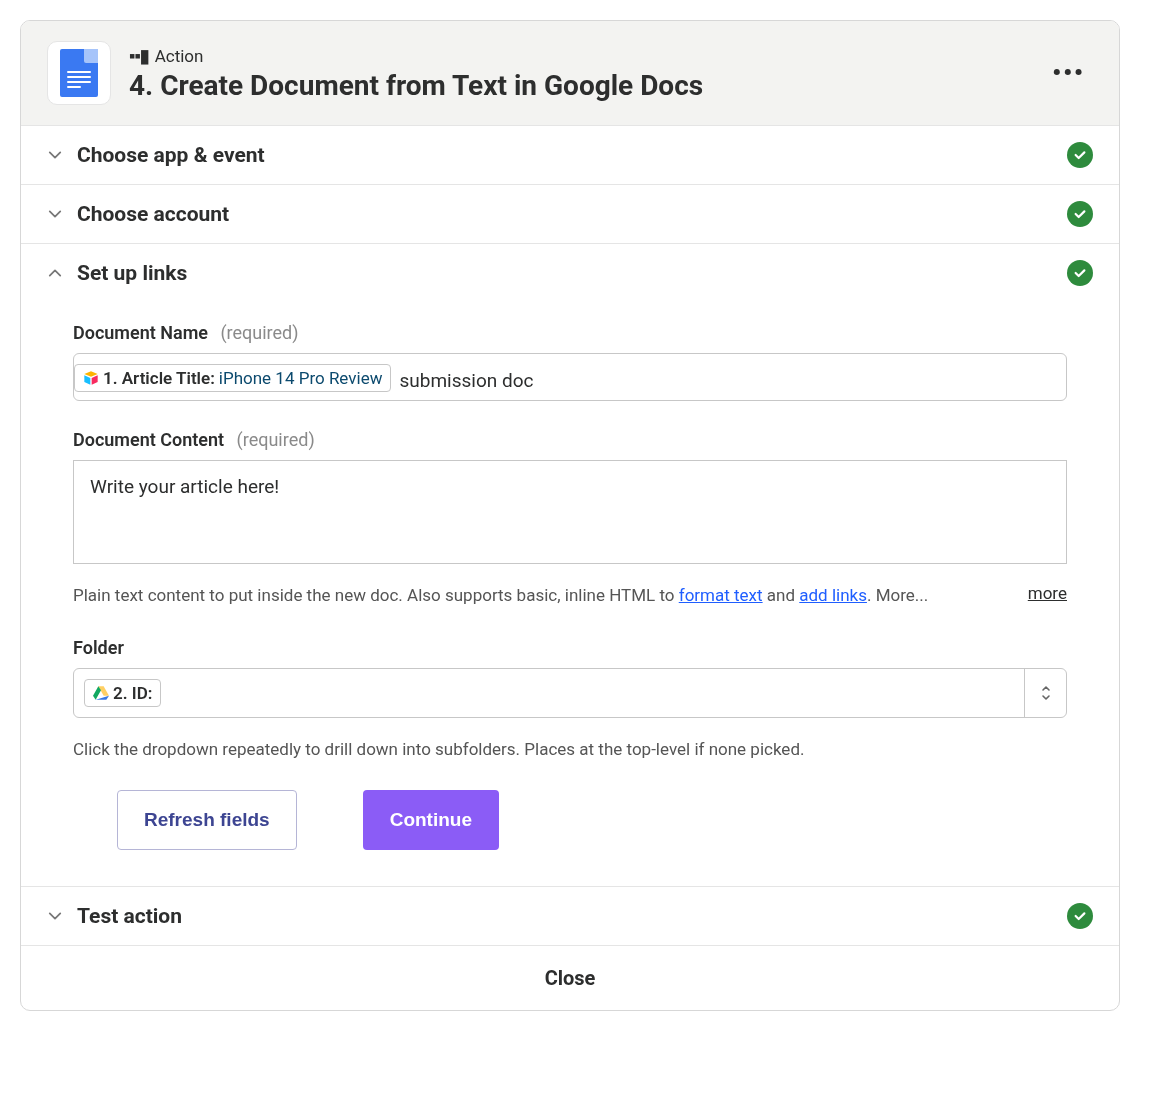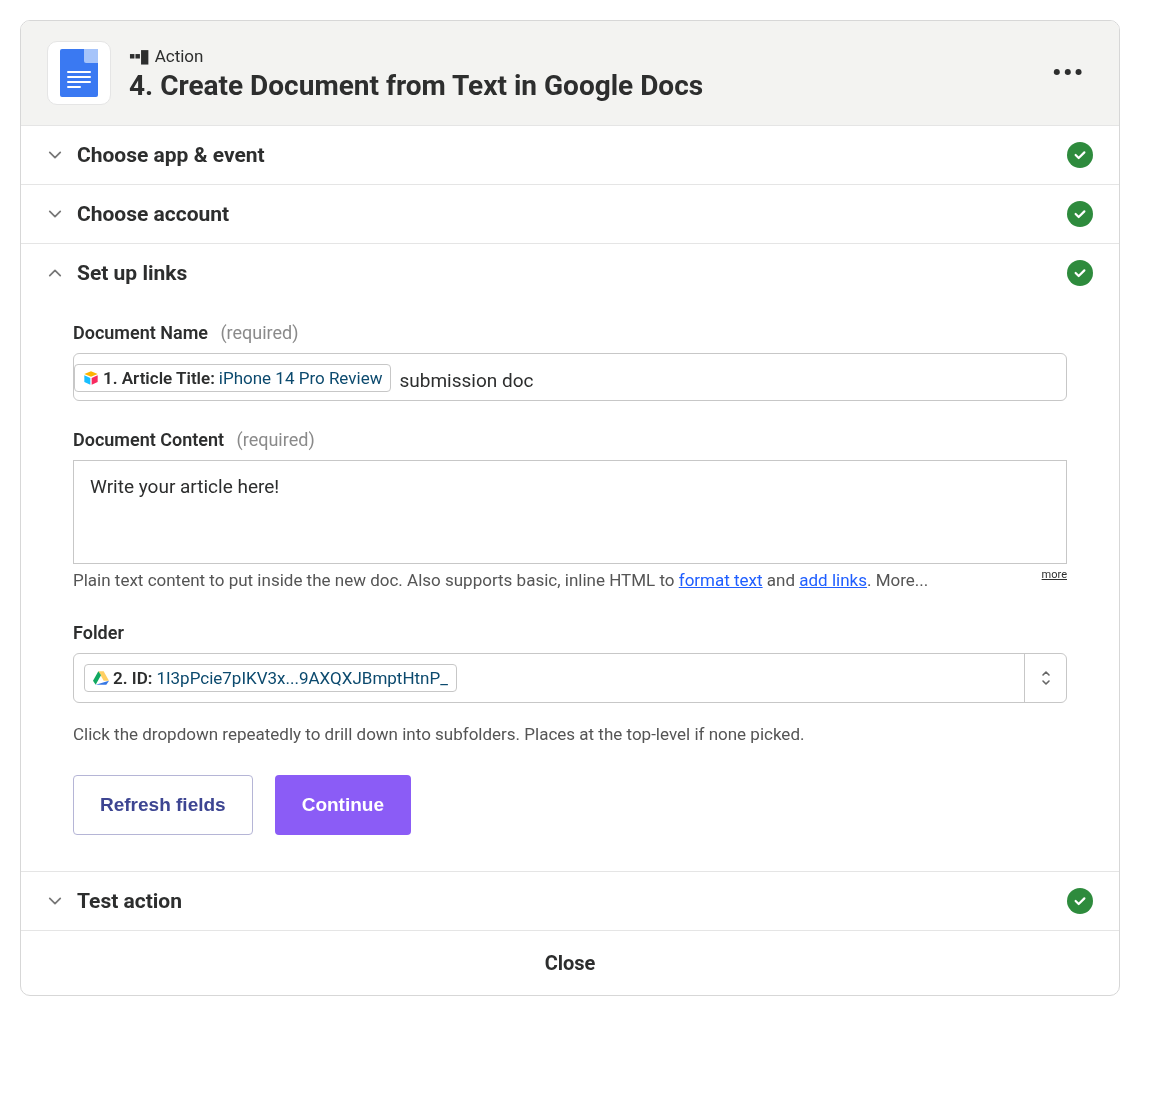--- a/index.html
+++ b/index.html
@@ -175,36 +175,36 @@
     display: inline-flex;
     align-items: center;
     justify-content: center;
   }
   .pill-source { font-weight: 600; color: #2d2e2e; }
   .pill-value { color: #0c4a6e; }
   .suffix-text { font-size: 19px; color: #2d2e2e; }
   .help-row {
     display: flex;
     align-items: flex-start;
-    margin-top: 4px;
+    margin-top: 19px;
     gap: 16px;
   }
   .help-text {
     flex: 1;
     font-size: 17px;
     color: #555;
     line-height: 1.5;
   }
   .help-link {
     color: #1f5eff;
     text-decoration: underline;
     cursor: pointer;
   }
   .more-link {
-    font-size: 11px;
+    font-size: 17px;
     color: #2d2e2e;
     text-decoration: underline;
     cursor: pointer;
   }
   .select-wrap {
     display: flex;
     border: 1px solid #c7c7c7;
     border-radius: 6px;
     overflow: hidden;
   }
@@ -233,20 +233,21 @@
     gap: 22px;
     margin-top: 6px;
   }
   .btn {
     padding: 18px 26px;
     font-size: 19px;
     font-weight: 700;
     border-radius: 4px;
     cursor: pointer;
     border: 1px solid transparent;
+    margin-left: 44px;
   }
   .btn-secondary {
     background: #fff;
     border-color: #b5b5d6;
     color: #3d4592;
   }
   .btn-primary {
     background: #8b5cf6;
     color: #fff;
   }
@@ -381,21 +382,20 @@
           <div class="select-body">
             <span class="pill">
               <span class="pill-icon">
                 <svg class="drive-triangle" viewBox="0 0 24 20">
                   <polygon points="8,0 16,0 24,14 16,14" fill="#ffcf63"></polygon>
                   <polygon points="8,0 0,14 4,20 12,6" fill="#11a861"></polygon>
                   <polygon points="4,20 24,14 20,20" fill="#3777e3"></polygon>
                 </svg>
               </span>
               <span class="pill-source">2. ID:</span>
-              <span class="pill-value">1I3pPcie7pIKV3x...9AXQXJBmptHtnP_</span>
             </span>
           </div>
           <div class="select-caret">
             <svg width="12" height="18" viewBox="0 0 12 18">
               <path d="M3 6 L6 3 L9 6" stroke="#666" stroke-width="1.6" fill="none" stroke-linecap="round" stroke-linejoin="round"></path>
               <path d="M3 12 L6 15 L9 12" stroke="#666" stroke-width="1.6" fill="none" stroke-linecap="round" stroke-linejoin="round"></path>
             </svg>
           </div>
         </div>
         <div class="help-text" style="margin-top:19px;">Click the dropdown repeatedly to drill down into subfolders. Places at the top-level if none picked.</div>

